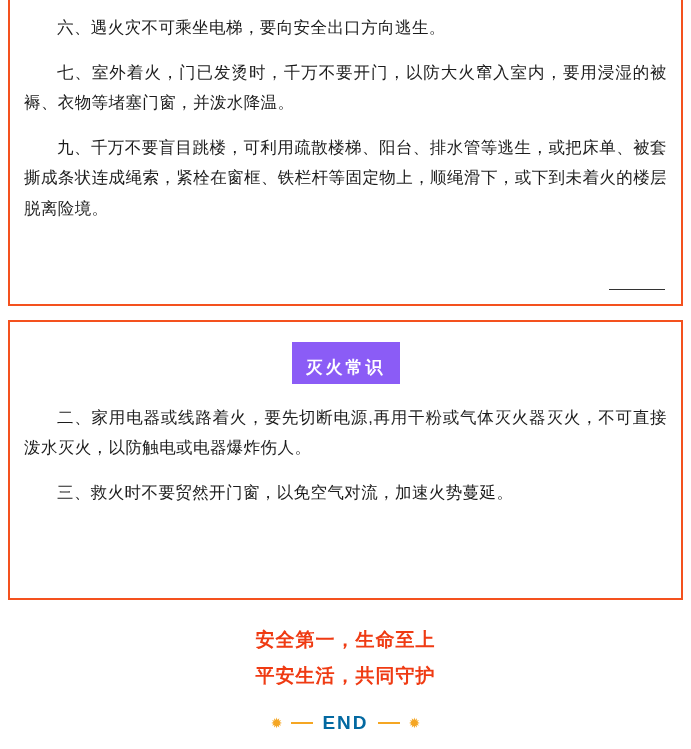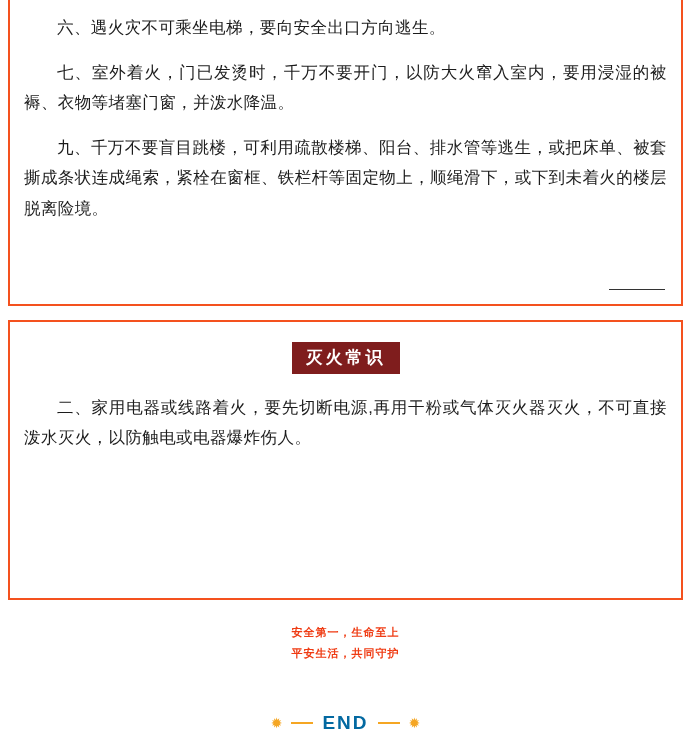--- a/index.html
+++ b/index.html
@@ -63,26 +63,26 @@
     padding-top: 10px;
   }
 
   
   .badge-wrap {
     text-align: center;
     margin: 12px 0 18px 0;
   }
   .badge {
     display: inline-block;
-    background: #7f1d1d;
+    background: #8b5cf6;
     color: #ffffff;
     font-size: 17px;
     font-weight: bold;
     letter-spacing: 3px;
-    padding: 7px 14px 6px 14px;
+    padding: 17px 14px 6px 14px;
     line-height: 1.1;
   }
 
   
   .tail-rule {
     position: absolute;
     right: 16px;
     bottom: 14px;
     width: 56px;
     height: 0;
@@ -90,21 +90,21 @@
   }
 
   
   .slogan {
     position: absolute;
     left: 0;
     right: 0;
     top: 622px;
     text-align: center;
     color: #ef3b13;
-    font-size: 11px;
+    font-size: 19px;
     font-weight: bold;
     letter-spacing: 1px;
     line-height: 1.9;
   }
   .slogan div { white-space: nowrap; }
 
   
   .endmark {
     position: absolute;
     left: 0;
@@ -144,20 +144,21 @@
       <p class="para">九、千万不要盲目跳楼，可利用疏散楼梯、阳台、排水管等逃生，或把床单、被套撕成条状连成绳索，紧栓在窗框、铁栏杆等固定物上，顺绳滑下，或下到未着火的楼层脱离险境。</p>
     </div>
     <div class="tail-rule"></div>
   </section>
 
   <section class="panel bottom">
     <div class="badge-wrap">
       <span class="badge">灭火常识</span>
     </div>
     <p class="para">二、家用电器或线路着火，要先切断电源,再用干粉或气体灭火器灭火，不可直接泼水灭火，以防触电或电器爆炸伤人。</p>
+    <p class="para">三、救火时不要贸然开门窗，以免空气对流，加速火势蔓延。</p>
   </section>
 
   <div class="slogan">
     <div>安全第一，生命至上</div>
     <div>平安生活，共同守护</div>
   </div>
 
   <div class="endmark">
     <span class="flower">✹</span>
     <span class="dash"></span>

